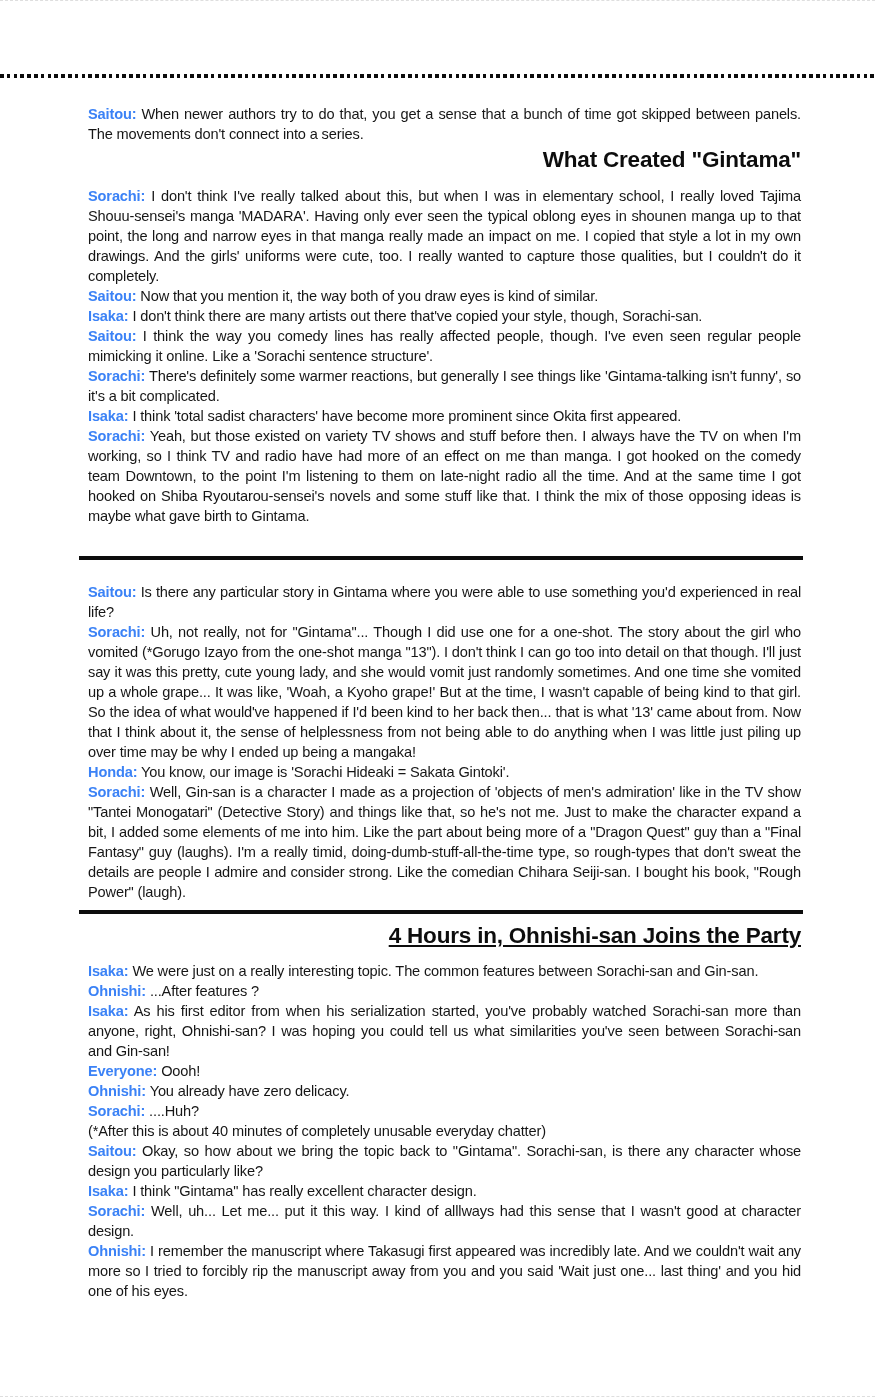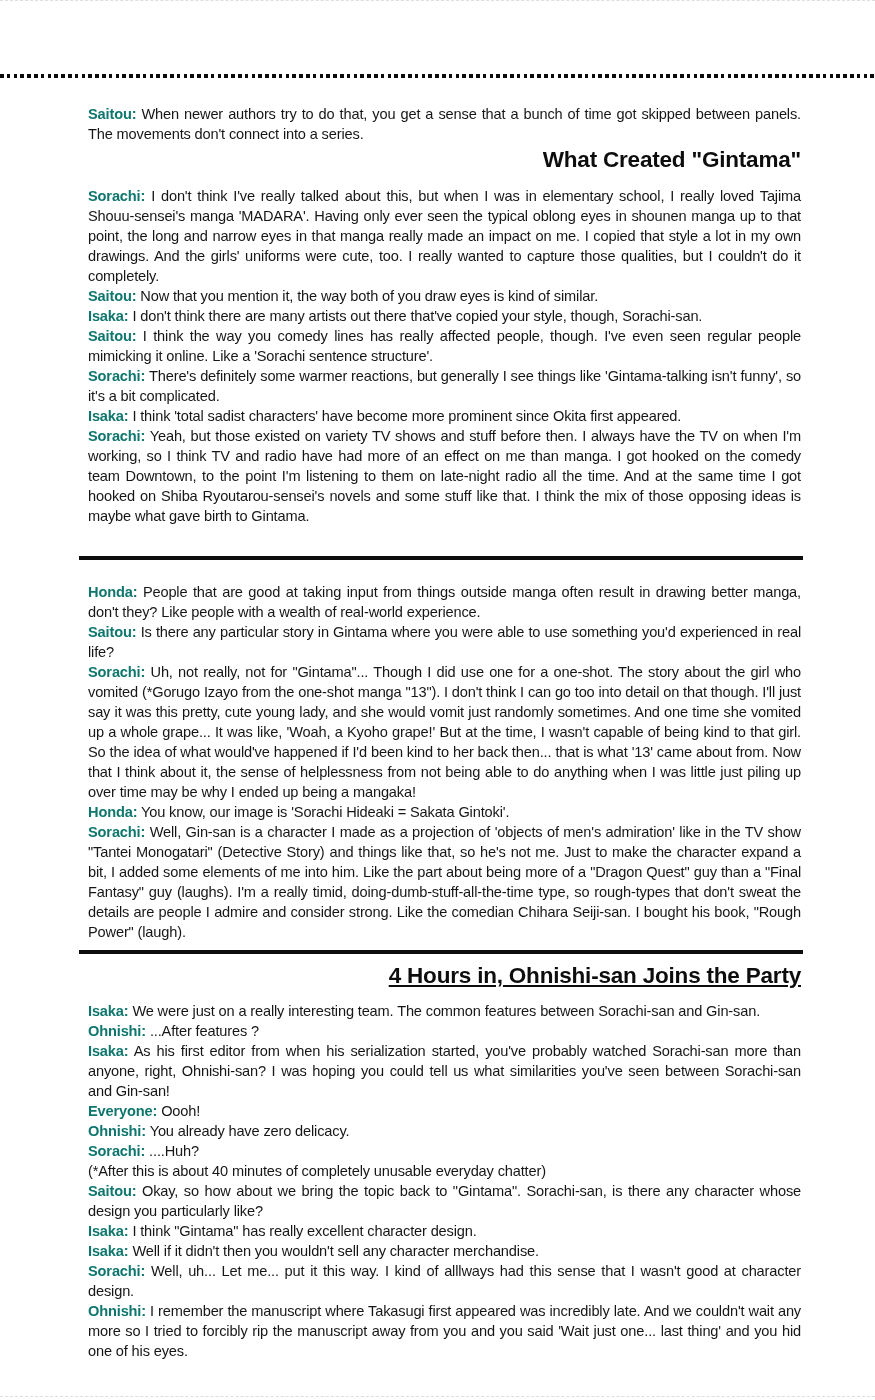--- a/index.html
+++ b/index.html
@@ -22,21 +22,21 @@
   }
   .content {
     position: absolute; top: 104px; left: 88px; width: 713px;
   }
   .dialogue { width: 100%; }
   .line {
     font-size: 14.6px; line-height: 20px;
     text-align: justify; letter-spacing: -0.15px;
     color: #161616;
   }
-  .line strong { font-weight: bold; color: #0f766e; }
+  .line strong { font-weight: bold; color: #3b82f6; }
   .section-heading {
     font-size: 22.5px; line-height: 27px; font-weight: bold;
     text-align: right; color: #0d0d0d;
     margin-top: 2px; margin-bottom: 13px;
     letter-spacing: -0.2px;
   }
   .section-heading.second { margin-top: 8px; margin-bottom: 12px; text-decoration: underline; }
   .divider {
     width: 724px; height: 4px; background: #0d0d0d;
     margin-left: -9px; margin-top: 30px; margin-bottom: 22px;
@@ -58,37 +58,35 @@
         <p class="line"><strong>Sorachi:</strong> <span>I don't think I've really talked about this, but when I was in elementary school, I really loved Tajima Shouu-sensei's manga 'MADARA'. Having only ever seen the typical oblong eyes in shounen manga up to that point, the long and narrow eyes in that manga really made an impact on me. I copied that style a lot in my own drawings. And the girls' uniforms were cute, too. I really wanted to capture those qualities, but I couldn't do it completely.</span></p>
         <p class="line"><strong>Saitou:</strong> <span>Now that you mention it, the way both of you draw eyes is kind of similar.</span></p>
         <p class="line"><strong>Isaka:</strong> <span>I don't think there are many artists out there that've copied your style, though, Sorachi-san.</span></p>
         <p class="line"><strong>Saitou:</strong> <span>I think the way you comedy lines has really affected people, though. I've even seen regular people mimicking it online. Like a 'Sorachi sentence structure'.</span></p>
         <p class="line"><strong>Sorachi:</strong> <span>There's definitely some warmer reactions, but generally I see things like 'Gintama-talking isn't funny', so it's a bit complicated.</span></p>
         <p class="line"><strong>Isaka:</strong> <span>I think 'total sadist characters' have become more prominent since Okita first appeared.</span></p>
         <p class="line"><strong>Sorachi:</strong> <span>Yeah, but those existed on variety TV shows and stuff before then. I always have the TV on when I'm working, so I think TV and radio have had more of an effect on me than manga. I got hooked on the comedy team Downtown, to the point I'm listening to them on late-night radio all the time. And at the same time I got hooked on Shiba Ryoutarou-sensei's novels and some stuff like that. I think the mix of those opposing ideas is maybe what gave birth to Gintama.</span></p>
       </div>
       <div class="divider"></div>
       <div class="dialogue">
-        <p class="line"><strong>Honda:</strong> <span>People that are good at taking input from things outside manga often result in drawing better manga, don't they? Like people with a wealth of real-world experience.</span></p>
         <p class="line"><strong>Saitou:</strong> <span>Is there any particular story in Gintama where you were able to use something you'd experienced in real life?</span></p>
         <p class="line"><strong>Sorachi:</strong> <span>Uh, not really, not for "Gintama"... Though I did use one for a one-shot. The story about the girl who vomited (*Gorugo Izayo from the one-shot manga "13"). I don't think I can go too into detail on that though. I'll just say it was this pretty, cute young lady, and she would vomit just randomly sometimes. And one time she vomited up a whole grape... It was like, 'Woah, a Kyoho grape!' But at the time, I wasn't capable of being kind to that girl. So the idea of what would've happened if I'd been kind to her back then... that is what '13' came about from. Now that I think about it, the sense of helplessness from not being able to do anything when I was little just piling up over time may be why I ended up being a mangaka!</span></p>
         <p class="line"><strong>Honda:</strong> <span>You know, our image is 'Sorachi Hideaki = Sakata Gintoki'.</span></p>
         <p class="line"><strong>Sorachi:</strong> <span>Well, Gin-san is a character I made as a projection of 'objects of men's admiration' like in the TV show "Tantei Monogatari" (Detective Story) and things like that, so he's not me. Just to make the character expand a bit, I added some elements of me into him. Like the part about being more of a "Dragon Quest" guy than a "Final Fantasy" guy (laughs). I'm a really timid, doing-dumb-stuff-all-the-time type, so rough-types that don't sweat the details are people I admire and consider strong. Like the comedian Chihara Seiji-san. I bought his book, "Rough Power" (laugh).</span></p>
       </div>
       <div class="divider second"></div>
       <h2 class="section-heading second">4 Hours in, Ohnishi-san Joins the Party</h2>
       <div class="dialogue">
-        <p class="line"><strong>Isaka:</strong> <span>We were just on a really interesting team. The common features between Sorachi-san and Gin-san.</span></p>
+        <p class="line"><strong>Isaka:</strong> <span>We were just on a really interesting topic. The common features between Sorachi-san and Gin-san.</span></p>
         <p class="line"><strong>Ohnishi:</strong> <span>...After features ?</span></p>
         <p class="line"><strong>Isaka:</strong> <span>As his first editor from when his serialization started, you've probably watched Sorachi-san more than anyone, right, Ohnishi-san? I was hoping you could tell us what similarities you've seen between Sorachi-san and Gin-san!</span></p>
         <p class="line"><strong>Everyone:</strong> <span>Oooh!</span></p>
         <p class="line"><strong>Ohnishi:</strong> <span>You already have zero delicacy.</span></p>
         <p class="line"><strong>Sorachi:</strong> <span>....Huh?</span></p>
         <p class="line"><span>(*After this is about 40 minutes of completely unusable everyday chatter)</span></p>
         <p class="line"><strong>Saitou:</strong> <span>Okay, so how about we bring the topic back to "Gintama". Sorachi-san, is there any character whose design you particularly like?</span></p>
         <p class="line"><strong>Isaka:</strong> <span>I think "Gintama" has really excellent character design.</span></p>
-        <p class="line"><strong>Isaka:</strong> <span>Well if it didn't then you wouldn't sell any character merchandise.</span></p>
         <p class="line"><strong>Sorachi:</strong> <span>Well, uh... Let me... put it this way. I kind of alllways had this sense that I wasn't good at character design.</span></p>
         <p class="line"><strong>Ohnishi:</strong> <span>I remember the manuscript where Takasugi first appeared was incredibly late. And we couldn't wait any more so I tried to forcibly rip the manuscript away from you and you said 'Wait just one... last thing' and you hid one of his eyes.</span></p>
       </div>
     </main>
   <div class="edge-dash bottom"></div>
 </div>
 
 </body></html>

